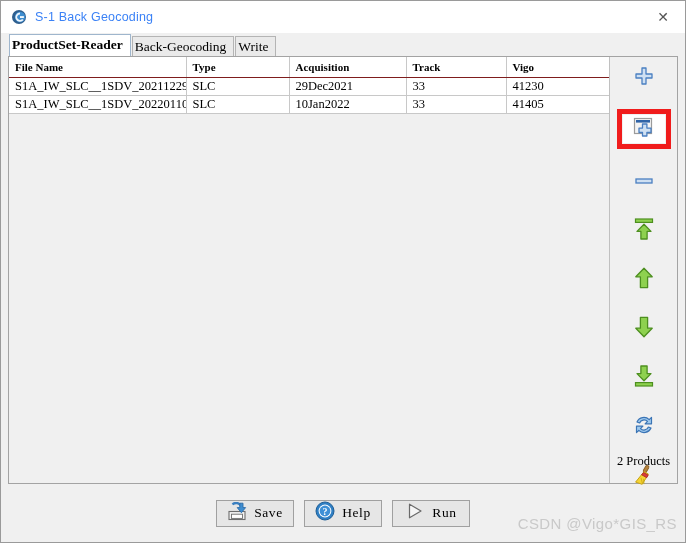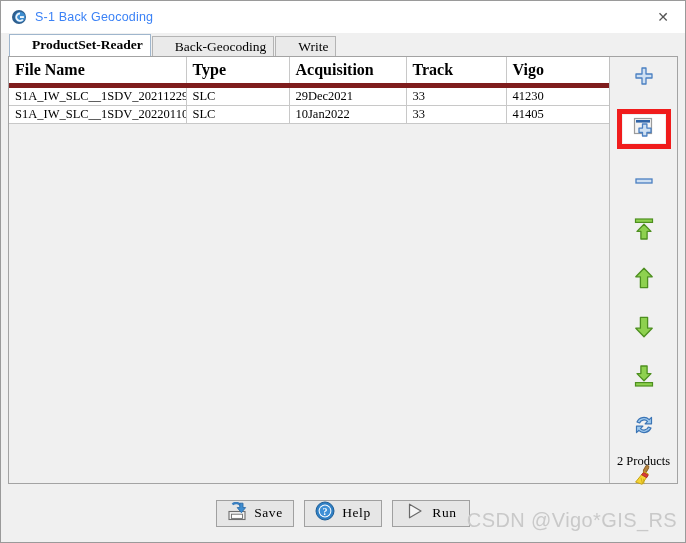--- a/index.html
+++ b/index.html
@@ -83,21 +83,21 @@
   .tabstrip::after{
     content:"";
     position:absolute;
     left:8px; right:8px; bottom:0;
     height:0;
   }
   .tab {
     font-family: "Liberation Serif", serif;
     font-size: 13.5px;
     color: #000;
-    padding: 2px 7px 3px 22px;
+    padding: 2px 7px 3px 2px;
     border: 1px solid #b4b4b4;
     border-bottom: none;
     background: #eaeaea;
     margin-right: 1px;
     line-height: 15px;
     cursor: default;
     position: relative;
     top: 1px;
   }
   .tab.selected {
@@ -129,27 +129,27 @@
   }
 
   
   .tbl {
     width: 100%;
     border-collapse: collapse;
     table-layout: fixed;
     font-family: "Liberation Serif", serif;
   }
   .tbl th {
-    font-size: 16px;
+    font-size: 11px;
     font-weight: bold;
     text-align: left;
     padding: 4px 5px 4px 6px;
     background: #ffffff;
     border-right: 1px solid #c8c8c8;
-    border-bottom: 5px solid #7f1d1d;
+    border-bottom: 1px solid #7f1d1d;
     color: #000;
     height: 20px;
     box-sizing: border-box;
     white-space: nowrap;
     overflow: hidden;
   }
   .tbl th:last-child { border-right: none; }
   .tbl td {
     font-size: 12.5px;
     padding: 1px 5px 1px 6px;
@@ -238,21 +238,21 @@
     color: #000;
     letter-spacing: .6px;
   }
 
   
   .watermark {
     position: absolute;
     right: 8px;
     bottom: 10px;
     font-family: "Liberation Sans", sans-serif;
-    font-size: 20px;
+    font-size: 15px;
     color: #c9c9c9;
     letter-spacing: .4px;
     pointer-events: none;
     user-select: none;
   }
 </style>
 </head>
 <body>
 
 <div class="window">

